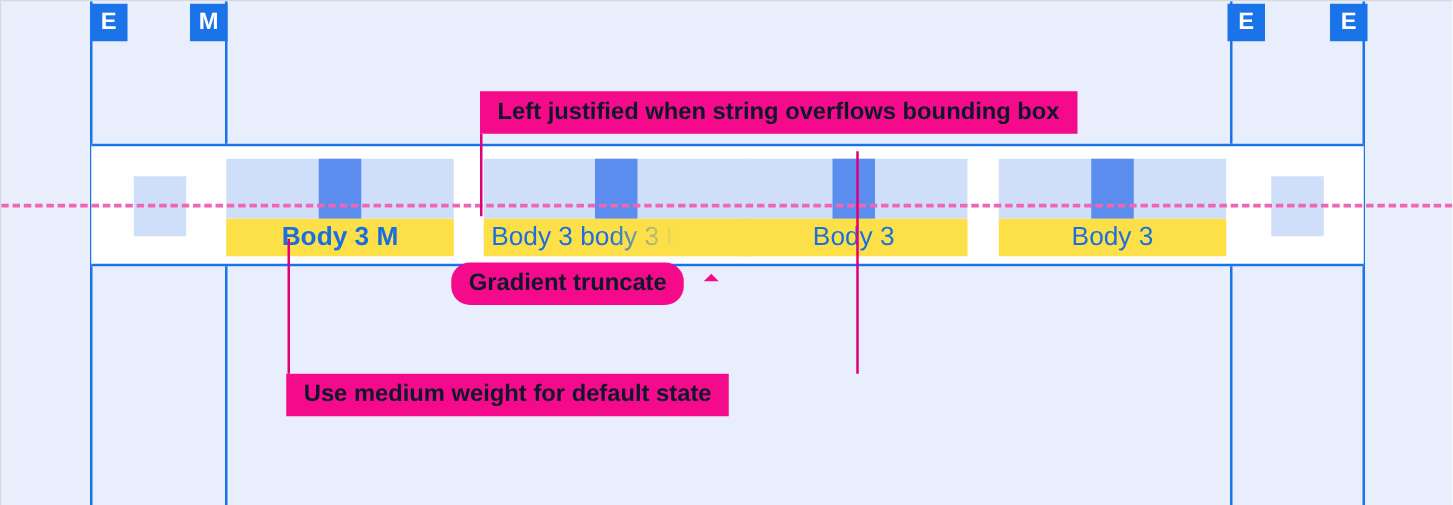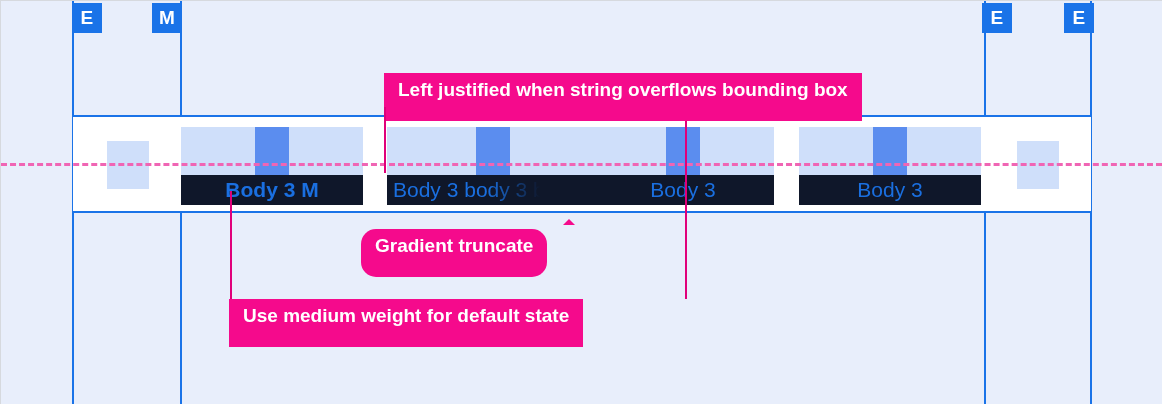--- a/index.html
+++ b/index.html
@@ -92,21 +92,21 @@
     left: 50%;
     transform: translateX(-50%);
     top: 0;
     width: 34px;
     height: 48px;
     background: #5b8def;
   }
   .tab-label-band {
     position: relative;
     height: 30px;
-    background: #0f172a;
+    background: #fde047;
     overflow: hidden;
   }
   .tab-label {
     position: absolute;
     top: 0;
     height: 30px;
     line-height: 30px;
     font-size: 21px;
     color: #1a6fe0;
     white-space: nowrap;
@@ -125,25 +125,25 @@
   }
   .tab-label.fade {
     -webkit-mask-image: linear-gradient(to right, #000 0%, #000 62%, rgba(0,0,0,0) 97%);
     mask-image: linear-gradient(to right, #000 0%, #000 62%, rgba(0,0,0,0) 97%);
   }
 
   
   .anno {
     position: absolute;
     background: #f50a8c;
-    color: #ffffff;
+    color: #0f172a;
     font-size: 19px;
     font-weight: bold;
     line-height: 34px;
-    height: 48px;
+    height: 34px;
     padding: 0 14px;
     white-space: nowrap;
   }
   .anno-line {
     position: absolute;
     width: 2px;
     background: #e0007a;
   }
   .anno-notch {
     position: absolute;
@@ -210,21 +210,21 @@
       </div>
     </div>
 
   </div>
 
   <div class="center-dash" style="top:162px;"></div>
 
   <div class="anno" style="left:383px;top:72px;">Left justified when string overflows bounding box</div>
   <div class="anno-line" style="left:383px;top:106px;height:66px;"></div>
 
-  <div class="anno" style="left:360px;top:228px;border-radius:15px;">Gradient truncate</div>
+  <div class="anno" style="left:360px;top:209px;border-radius:15px;">Gradient truncate</div>
   <div class="anno-notch" style="left:562px;top:218px;"></div>
 
   <div class="anno" style="left:228px;top:298px;">Use medium weight for default state</div>
   <div class="anno-line" style="left:229px;top:190px;height:108px;"></div>
 
   <div class="anno-line" style="left:684px;top:120px;height:178px;"></div>
 
 </div>
 
 </body></html>

